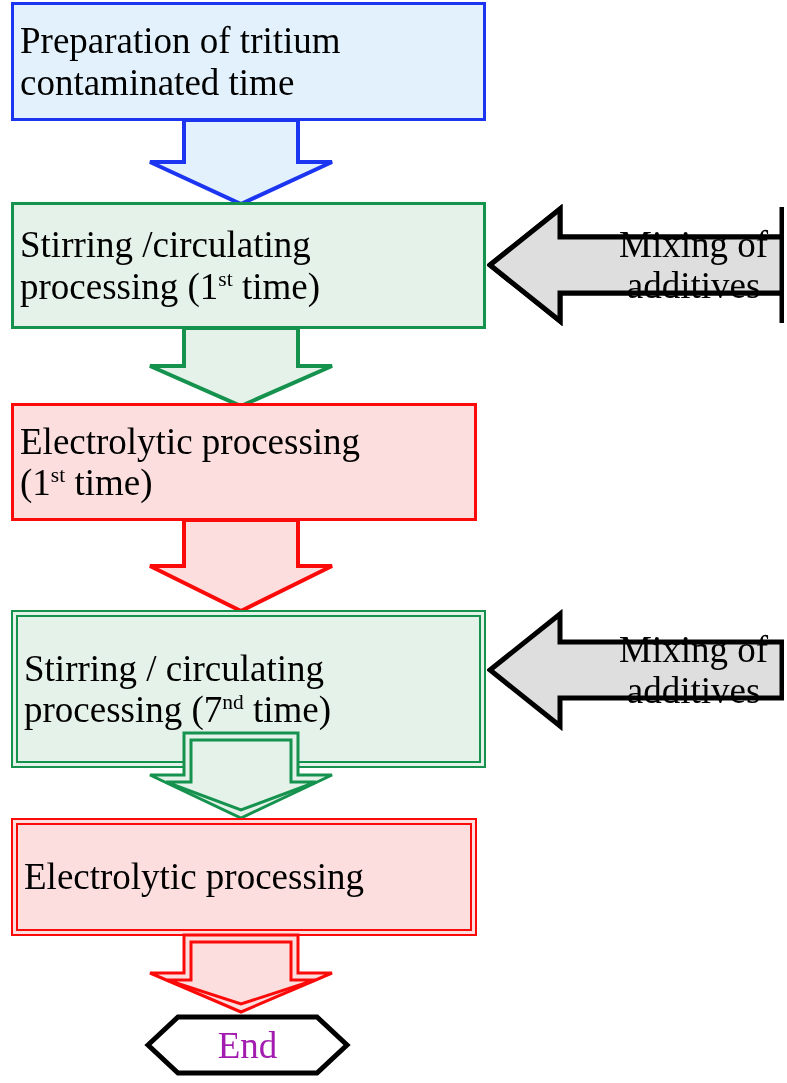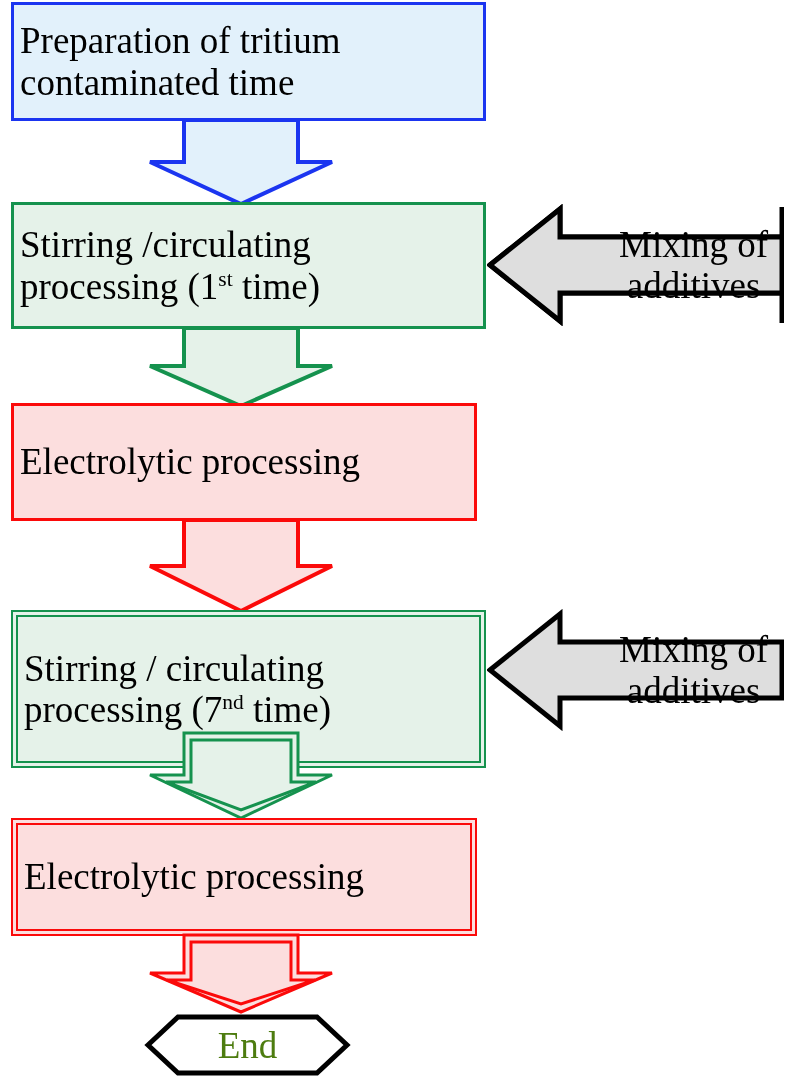--- a/index.html
+++ b/index.html
@@ -133,21 +133,21 @@
     width: 207px;
     height: 62px;
   }
   #end-node .end-svg { position: absolute; left: 0; top: 0; }
   #end-node .end-label {
     position: absolute;
     left: 0; top: 0;
     width: 207px; height: 62px;
     display: flex; align-items: center; justify-content: center;
     font-size: 37px;
-    color: #4d7c0f;
+    color: #a21caf;
   }
 </style>
 </head>
 <body>
 
 <div id="flow-canvas">
 
   <div class="proc-box" id="box-prep">
     <span class="txt">
       <span class="line">Preparation of tritium</span>
@@ -177,20 +177,21 @@
     </div>
   </div>
 
   <svg class="arrow-svg" id="arrow-stir1-elec1" style="left:148px; top:326px;" width="186" height="82" viewBox="0 0 186 82">
     <polygon points="36,2 150,2 150,40 184,40 93,80 2,40 36,40" fill="#e5f2e9" stroke="#15924e" stroke-width="4" stroke-linejoin="miter"></polygon>
   </svg>
 
   <div class="proc-box" id="box-elec1">
     <span class="txt">
       <span class="line">Electrolytic processing</span>
+      <span class="line"><span>(1</span><span class="sup">st</span><span> time)</span></span>
     </span>
   </div>
 
   <svg class="arrow-svg" id="arrow-elec1-stir2" style="left:148px; top:518px;" width="186" height="95" viewBox="0 0 186 95">
     <polygon points="36,2 150,2 150,48 184,48 93,93 2,48 36,48" fill="#fcdede" stroke="#fb0a0a" stroke-width="4" stroke-linejoin="miter"></polygon>
   </svg>
 
   <div class="proc-box" id="box-stir2">
     <span class="txt">
       <span class="line">Stirring / circulating</span>

